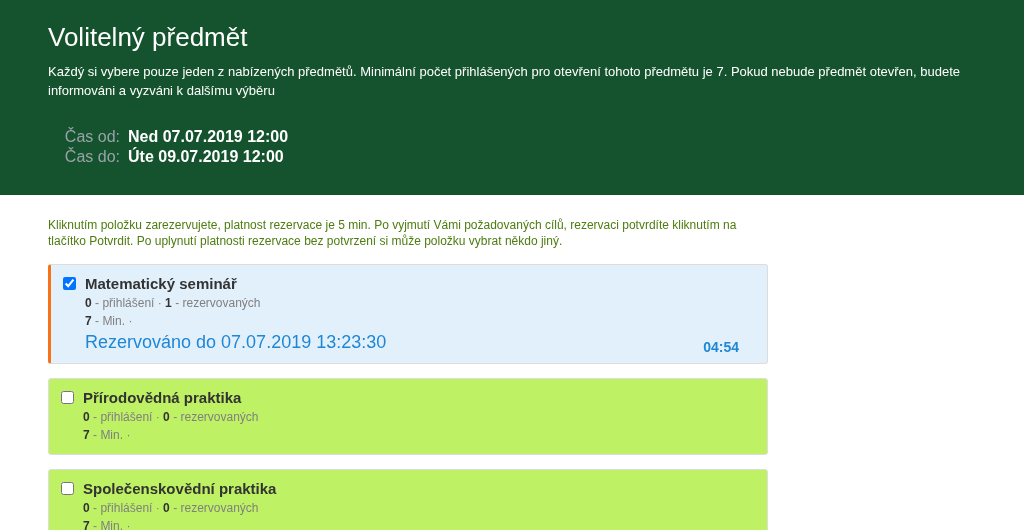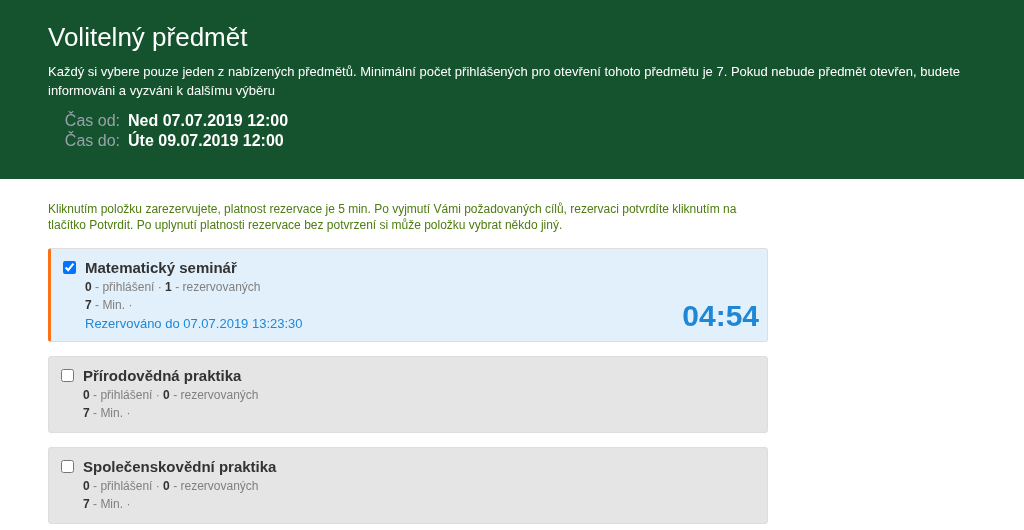--- a/index.html
+++ b/index.html
@@ -16,21 +16,21 @@
     padding: 22px 48px 28px 48px;
   }
   .header h1 {
     font-size: 26px;
     font-weight: 400;
     margin-bottom: 10px;
   }
   .header .desc {
     font-size: 13px;
     line-height: 1.45;
-    margin-bottom: 10px;
+    margin-bottom: 26px;
   }
   .meta {
     display: table;
     font-size: 16px;
   }
   .meta-row { display: table-row; }
   .meta-label {
     display: table-cell;
     color: #99a2ab;
     padding: 1px 8px 1px 0;
@@ -54,21 +54,21 @@
     line-height: 1.4;
     margin-bottom: 14px;
     max-width: 720px;
   }
   .panel-list { width: 720px; }
   .panel {
     border: 1px solid #ddd;
     border-radius: 3px;
     padding: 10px 12px 10px 12px;
     margin-bottom: 14px;
-    background: #e5e5e5;
+    background: #bef264;
     position: relative;
     display: flex;
   }
   .panel.selected {
     background: #e2f0fb;
     border-left: 3px solid #f97316;
   }
   .panel .cb {
     flex: 0 0 22px;
     padding-top: 2px;
@@ -84,29 +84,29 @@
   }
   .panel-sub {
     font-size: 12px;
     color: #333;
     line-height: 1.5;
   }
   .panel-sub .b { font-weight: 700; }
   .panel-sub .mut { color: #808080; }
   .reserve-line {
     color: #1e87d6;
-    font-size: 13px;
+    font-size: 18px;
     margin-top: 2px;
   }
   .timer {
     position: absolute;
-    right: 8px;
+    right: 28px;
     bottom: 8px;
     color: #1e87d6;
-    font-size: 30px;
+    font-size: 14px;
     font-weight: 700;
     text-align: center;
   }
 </style>
 </head>
 <body>
 
 <div class="header">
   <h1>Volitelný předmět</h1>
   <div class="desc">Každý si vybere pouze jeden z nabízených předmětů. Minimální počet přihlášených pro otevření tohoto předmětu je 7. Pokud nebude předmět otevřen, budete informováni a vyzváni k dalšímu výběru</div>

